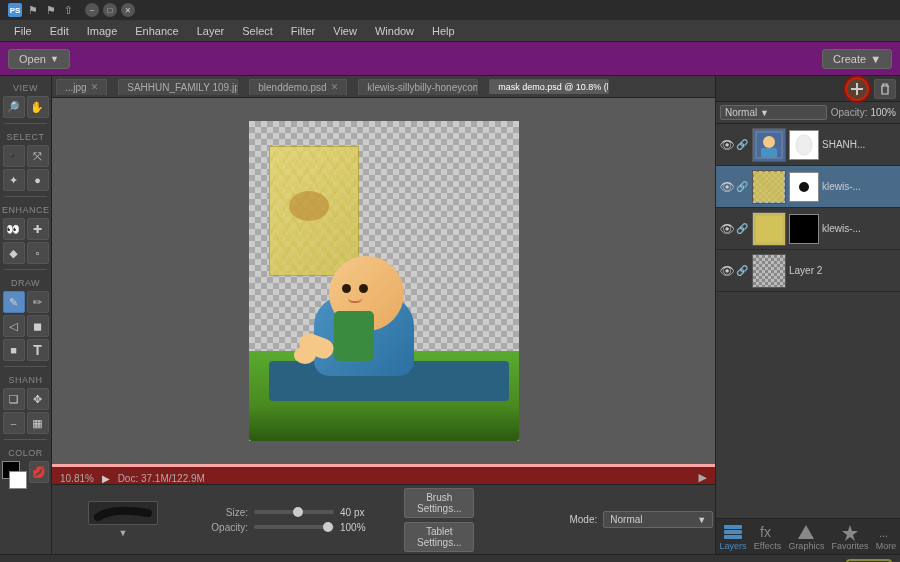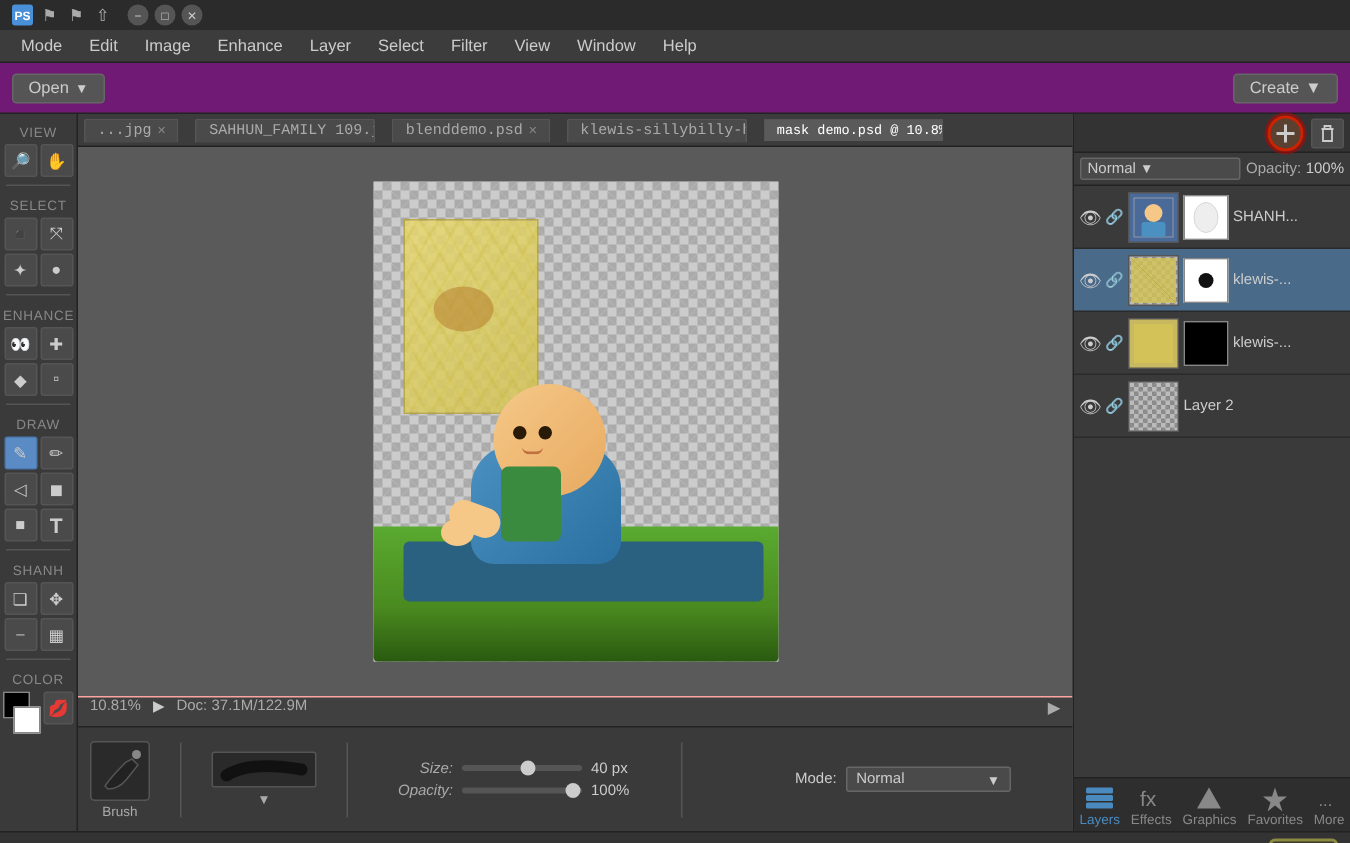--- a/index.html
+++ b/index.html
@@ -37,21 +37,21 @@
     
     #left-toolbar { width: 52px; background: #3a3a3a; border-right: 1px solid #222; display: flex; flex-direction: column; padding: 4px 2px; gap: 2px; overflow: hidden; }
     .tool-section-label { font-size: 9px; color: #888; text-align: center; padding: 3px 0 1px; letter-spacing: 0.5px; }
     .tool-row { display: flex; gap: 2px; justify-content: center; }
     .tool-btn { width: 22px; height: 22px; background: #4a4a4a; border: 1px solid #555; border-radius: 2px; display: flex; align-items: center; justify-content: center; cursor: pointer; font-size: 11px; color: #ccc; }
     .tool-btn.active { background: #5a8bc4; border-color: #4a7ab0; }
     .tool-separator { height: 1px; background: #555; margin: 3px 2px; }
 
     
     #canvas-area { flex: 1; background: #5a5a5a; position: relative; overflow: hidden; display: flex; flex-direction: column; }
-    #tab-bar { background: #3c3c3c; height: 22px; display: flex; align-items: center; padding: 0 4px; gap: 11px; border-bottom: 1px solid #222; overflow: hidden; font-family: Liberation Mono, monospace; }
+    #tab-bar { background: #3c3c3c; height: 22px; display: flex; align-items: center; padding: 0 4px; gap: 11px; border-bottom: 1px solid #222; overflow: hidden; }
     .tab-item { background: #4a4a4a; border: 1px solid #555; border-bottom: none; padding: 2px 8px; font-size: 10px; color: #aaa; cursor: pointer; border-radius: 2px 2px 0 0; white-space: nowrap; display: flex; align-items: center; gap: 4px; max-width: 120px; overflow: hidden; }
     .tab-item.active { background: #5a5a5a; color: #fff; }
     .tab-item .tab-close { font-size: 9px; color: #888; cursor: pointer; }
     #canvas-scroll { flex: 1; position: relative; overflow: hidden; display: flex; align-items: center; justify-content: center; }
     #canvas-container { position: relative; width: 270px; height: 320px; }
     
     #canvas-bg {
       position: absolute; top: 0; left: 0; width: 100%; height: 100%;
       background-image: linear-gradient(45deg, #aaa 25%, transparent 25%),
         linear-gradient(-45deg, #aaa 25%, transparent 25%),
@@ -60,32 +60,32 @@
       background-size: 12px 12px;
       background-position: 0 0, 0 6px, 6px -6px, -6px 0px;
       background-color: #ccc;
     }
     
     .canvas-content { position: absolute; top: 0; left: 0; width: 100%; height: 100%; }
     .yellow-rect { position: absolute; top: 20px; left: 15px; width: 80px; height: 110px; background: #e8d88a; opacity: 0.85; border: 1px solid #c8b860; }
     .grass-area { position: absolute; bottom: 0; left: 0; right: 0; height: 80px; background: linear-gradient(to top, #3a6b1a, #5a9a2a); border-radius: 0 0 4px 4px; }
 
     
-    #info-bar { background: #404040; height: 20px; display: flex; align-items: flex-start; padding: 0 8px; font-size: 10px; color: #aaa; border-top: 1px solid #fca5a5; gap: 8px; }
+    #info-bar { background: #7f1d1d; height: 20px; display: flex; align-items: flex-end; padding: 0 8px; font-size: 10px; color: #aaa; border-top: 3px solid #fca5a5; gap: 8px; }
     #info-bar .zoom-info { }
     #info-bar .doc-info { }
     #info-bar .arrow-btn { cursor: pointer; color: #ccc; }
 
     
     #options-bar { background: #3a3a3a; height: 70px; border-top: 1px solid #222; padding: 4px 8px; display: flex; align-items: center; gap: 12px; }
     .brush-preview-area { display: flex; flex-direction: column; align-items: center; gap: 2px; }
     .brush-icon-large { width: 40px; height: 40px; background: #2a2a2a; border: 1px solid #555; border-radius: 3px; display: flex; align-items: center; justify-content: center; }
     .brush-options { display: flex; flex-direction: column; gap: 4px; }
     .brush-option-row { display: flex; align-items: center; gap: 6px; font-size: 10px; color: #aaa; }
-    .brush-option-row label { width: 50px; text-align: right; font-style: italic; }
+    .brush-option-row label { width: 50px; text-align: right; }
     .brush-slider { width: 80px; height: 4px; background: #555; border-radius: 2px; position: relative; cursor: pointer; }
     .brush-slider-thumb { width: 10px; height: 10px; background: #ccc; border-radius: 50%; position: absolute; top: -3px; left: 55%; transform: translateX(-50%); }
     .brush-value { font-size: 10px; color: #ccc; width: 40px; }
     .brush-settings-btns { display: flex; flex-direction: column; gap: 4px; margin-left: 12px; }
     .brush-settings-btn { background: #555; border: 1px solid #666; color: #ccc; padding: 3px 12px; font-size: 10px; cursor: pointer; border-radius: 2px; }
     .mode-section { display: flex; flex-direction: column; gap: 4px; margin-left: 8px; }
     .mode-row { display: flex; align-items: center; gap: 6px; font-size: 10px; margin-left: 47px; }
     .mode-select { background: #4a4a4a; border: 1px solid #666; color: #ccc; padding: 2px 6px; font-size: 10px; border-radius: 2px; width: 110px; cursor: pointer; display: flex; align-items: center; justify-content: space-between; }
 
     
@@ -139,21 +139,21 @@
     <span>⇧</span>
   </div>
   <div class="win-controls">
     <div class="win-btn minimize">−</div>
     <div class="win-btn maximize">□</div>
     <div class="win-btn close">✕</div>
   </div>
 </div>
 
 <div id="menu-bar">
-  <div class="menu-item">Mode</div>
+  <div class="menu-item">File</div>
   <div class="menu-item">Edit</div>
   <div class="menu-item">Image</div>
   <div class="menu-item">Enhance</div>
   <div class="menu-item">Layer</div>
   <div class="menu-item">Select</div>
   <div class="menu-item">Filter</div>
   <div class="menu-item">View</div>
   <div class="menu-item">Window</div>
   <div class="menu-item">Help</div>
 </div>
@@ -299,29 +299,20 @@
 
     <div id="info-bar">
       <span class="zoom-info">10.81%</span>
       <span class="arrow-btn">▶</span>
       <span class="doc-info">Doc: 37.1M/122.9M</span>
       <span style="flex:1"></span>
       <span style="color:#aaa;font-size:11px;">▶</span>
     </div>
 
     <div id="options-bar">
-      <div class="brush-preview-area">
-        <div class="brush-icon-large">
-          <svg width="32" height="32" viewBox="0 0 32 32">
-              <path d="M6,26 Q10,20 20,10 L24,8 L28,12 L20,22 Q15,28 8,28 Z" fill="#222" stroke="#555" stroke-width="1"></path>
-              <circle cx="27" cy="5" r="3" fill="#888"></circle>
-            </svg>
-        </div>
-        <div style="font-size:9px;color:#aaa;">Brush</div>
-      </div>
       <div style="width:1px;height:50px;background:#555;margin:0 8px;"></div>
 
       <div style="display:flex;flex-direction:column;gap:3px;align-items:center;">
         <div style="width:70px;height:24px;background:#2a2a2a;border:1px solid #555;border-radius:2px;display:flex;align-items:center;justify-content:center;cursor:pointer;">
           <svg width="60" height="16">
               <path d="M5,12 Q20,2 55,8" stroke="#111" stroke-width="8" fill="none" stroke-linecap="round"></path>
             </svg>
         </div>
         <span style="font-size:9px;color:#aaa;cursor:pointer;">▼</span>
       </div>
@@ -334,20 +325,24 @@
           </div>
           <span class="brush-value">40 px</span>
         </div>
         <div class="brush-option-row">
           <label>Opacity:</label>
           <div class="brush-slider">
             <div class="brush-slider-thumb" style="left:92%;"></div>
           </div>
           <span class="brush-value">100%</span>
         </div>
+      </div>
+      <div class="brush-settings-btns">
+        <button class="brush-settings-btn">Brush Settings...</button>
+        <button class="brush-settings-btn">Tablet Settings...</button>
       </div>
       <div style="width:1px;height:50px;background:#555;margin:0 8px;"></div>
       <div class="mode-section">
         <div class="mode-row">
           <span>Mode:</span>
           <div class="mode-select">
             <span>Normal</span>
             <span style="font-size:9px;">▼</span>
           </div>
         </div>

